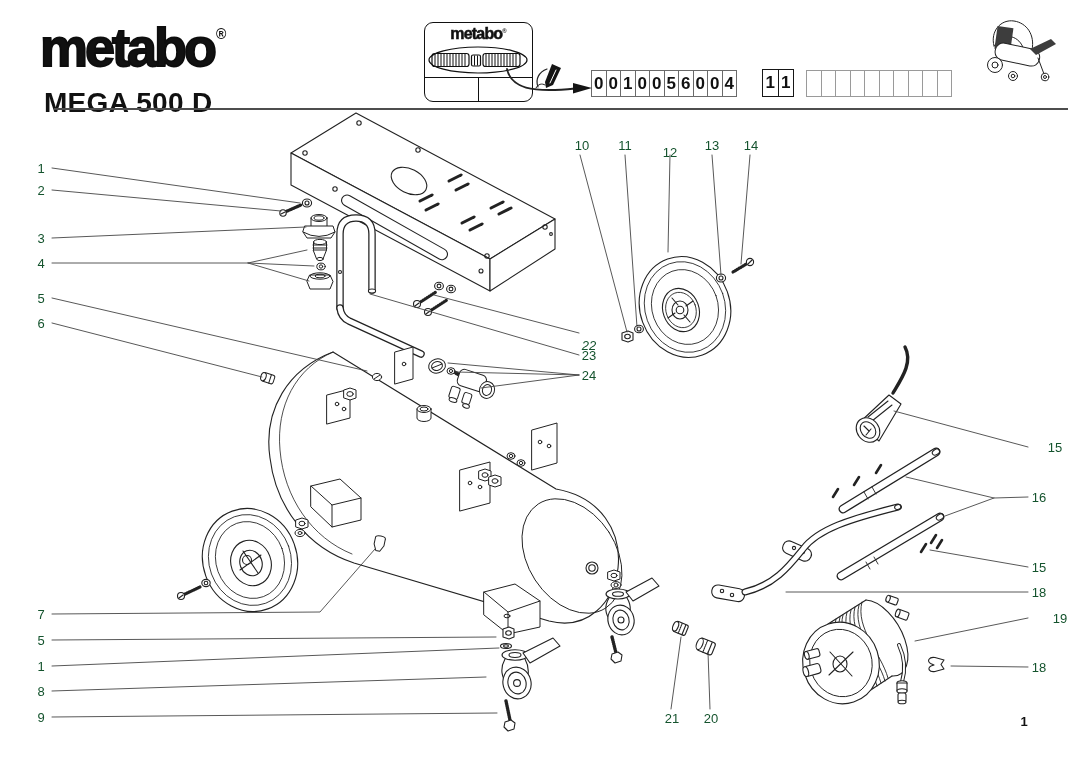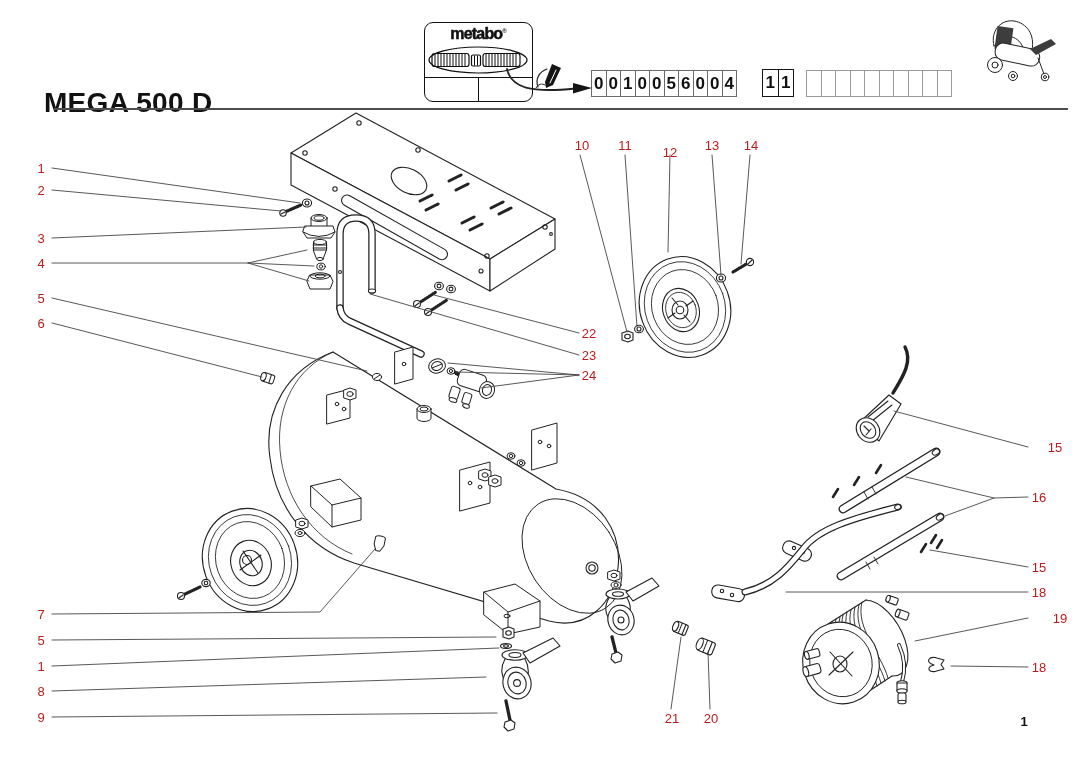--- a/index.html
+++ b/index.html
@@ -21,30 +21,31 @@
   .cells{position:absolute;display:flex;}
   .cells .cell{box-sizing:border-box;width:15.5px;height:27px;border:1px solid #6a6a6a;margin-right:-1px;
                text-align:center;font-weight:bold;font-size:17px;line-height:25px;background:#fff;}
   #order-cells{left:591px;top:70px;}
   #suffix-cells{left:762px;top:69px;}
   #suffix-cells .cell{border:1.8px solid #161616;width:16.5px;height:28px;}
   #empty-cells{left:806px;top:70px;}
   #empty-cells .cell{border-color:#9a9a9a;}
   
   #callout-layer{position:absolute;left:0;top:0;width:1080px;height:763px;pointer-events:none;}
-  .callout{position:absolute;transform:translate(-50%,-50%);font-size:13px;color:#b91c1c;background:transparent;}
+  .callout{position:absolute;transform:translate(-50%,-50%);font-size:13px;color:#14532d;background:transparent;}
   #illus{position:absolute;left:0;top:0;}
   #leader-lines polyline{fill:none;stroke:#454545;stroke-width:.9;}
   .pageno{position:absolute;left:1016px;top:714px;width:16px;text-align:center;font-weight:bold;font-size:13px;}
 </style>
 </head>
 <body>
 
 <div class="page">
 
+  <div class="brand"><span>metabo</span><span class="reg">®</span></div>
   <div class="model">MEGA 500 D</div>
   <div class="rule"></div>
 
   <div class="plate">
     <div class="plate-brand"><span>metabo</span><span class="reg">®</span></div>
     <svg class="plate-oval" width="105" height="31" viewBox="0 0 105 31">
       <g fill="none" stroke="#111" stroke-width="1.2">
         <ellipse cx="52" cy="15" rx="49" ry="13"></ellipse>
         <rect x="6" y="8.5" width="37" height="13" rx="2.5"></rect>
         <rect x="45.5" y="10" width="9" height="11" rx="1.5"></rect>
@@ -490,21 +491,21 @@
       <span class="callout" style="left: 41px; top: 614px;">7</span>
       <span class="callout" style="left: 41px; top: 640px;">5</span>
       <span class="callout" style="left: 41px; top: 666px;">1</span>
       <span class="callout" style="left: 41px; top: 691px;">8</span>
       <span class="callout" style="left: 41px; top: 717px;">9</span>
       <span class="callout" style="left: 582px; top: 145px;">10</span>
       <span class="callout" style="left: 625px; top: 145px;">11</span>
       <span class="callout" style="left: 670px; top: 152px;">12</span>
       <span class="callout" style="left: 712px; top: 145px;">13</span>
       <span class="callout" style="left: 751px; top: 145px;">14</span>
-      <span class="callout" style="left: 589px; top: 333px;">22</span>
+      <span class="callout" style="left: 589px; top: 345px; font-style: italic;">22</span>
       <span class="callout" style="left: 589px; top: 355px;">23</span>
       <span class="callout" style="left: 589px; top: 375px;">24</span>
       <span class="callout" style="left: 1039px; top: 447px; margin-left: 16px;">15</span>
       <span class="callout" style="left: 1039px; top: 497px;">16</span>
       <span class="callout" style="left: 1039px; top: 567px;">15</span>
       <span class="callout" style="left: 1039px; top: 592px;">18</span>
       <span class="callout" style="left: 1039px; top: 618px; margin-left: 21px;">19</span>
       <span class="callout" style="left: 1039px; top: 667px;">18</span>
       <span class="callout" style="left: 672px; top: 718px;">21</span>
       <span class="callout" style="left: 711px; top: 718px;">20</span>

